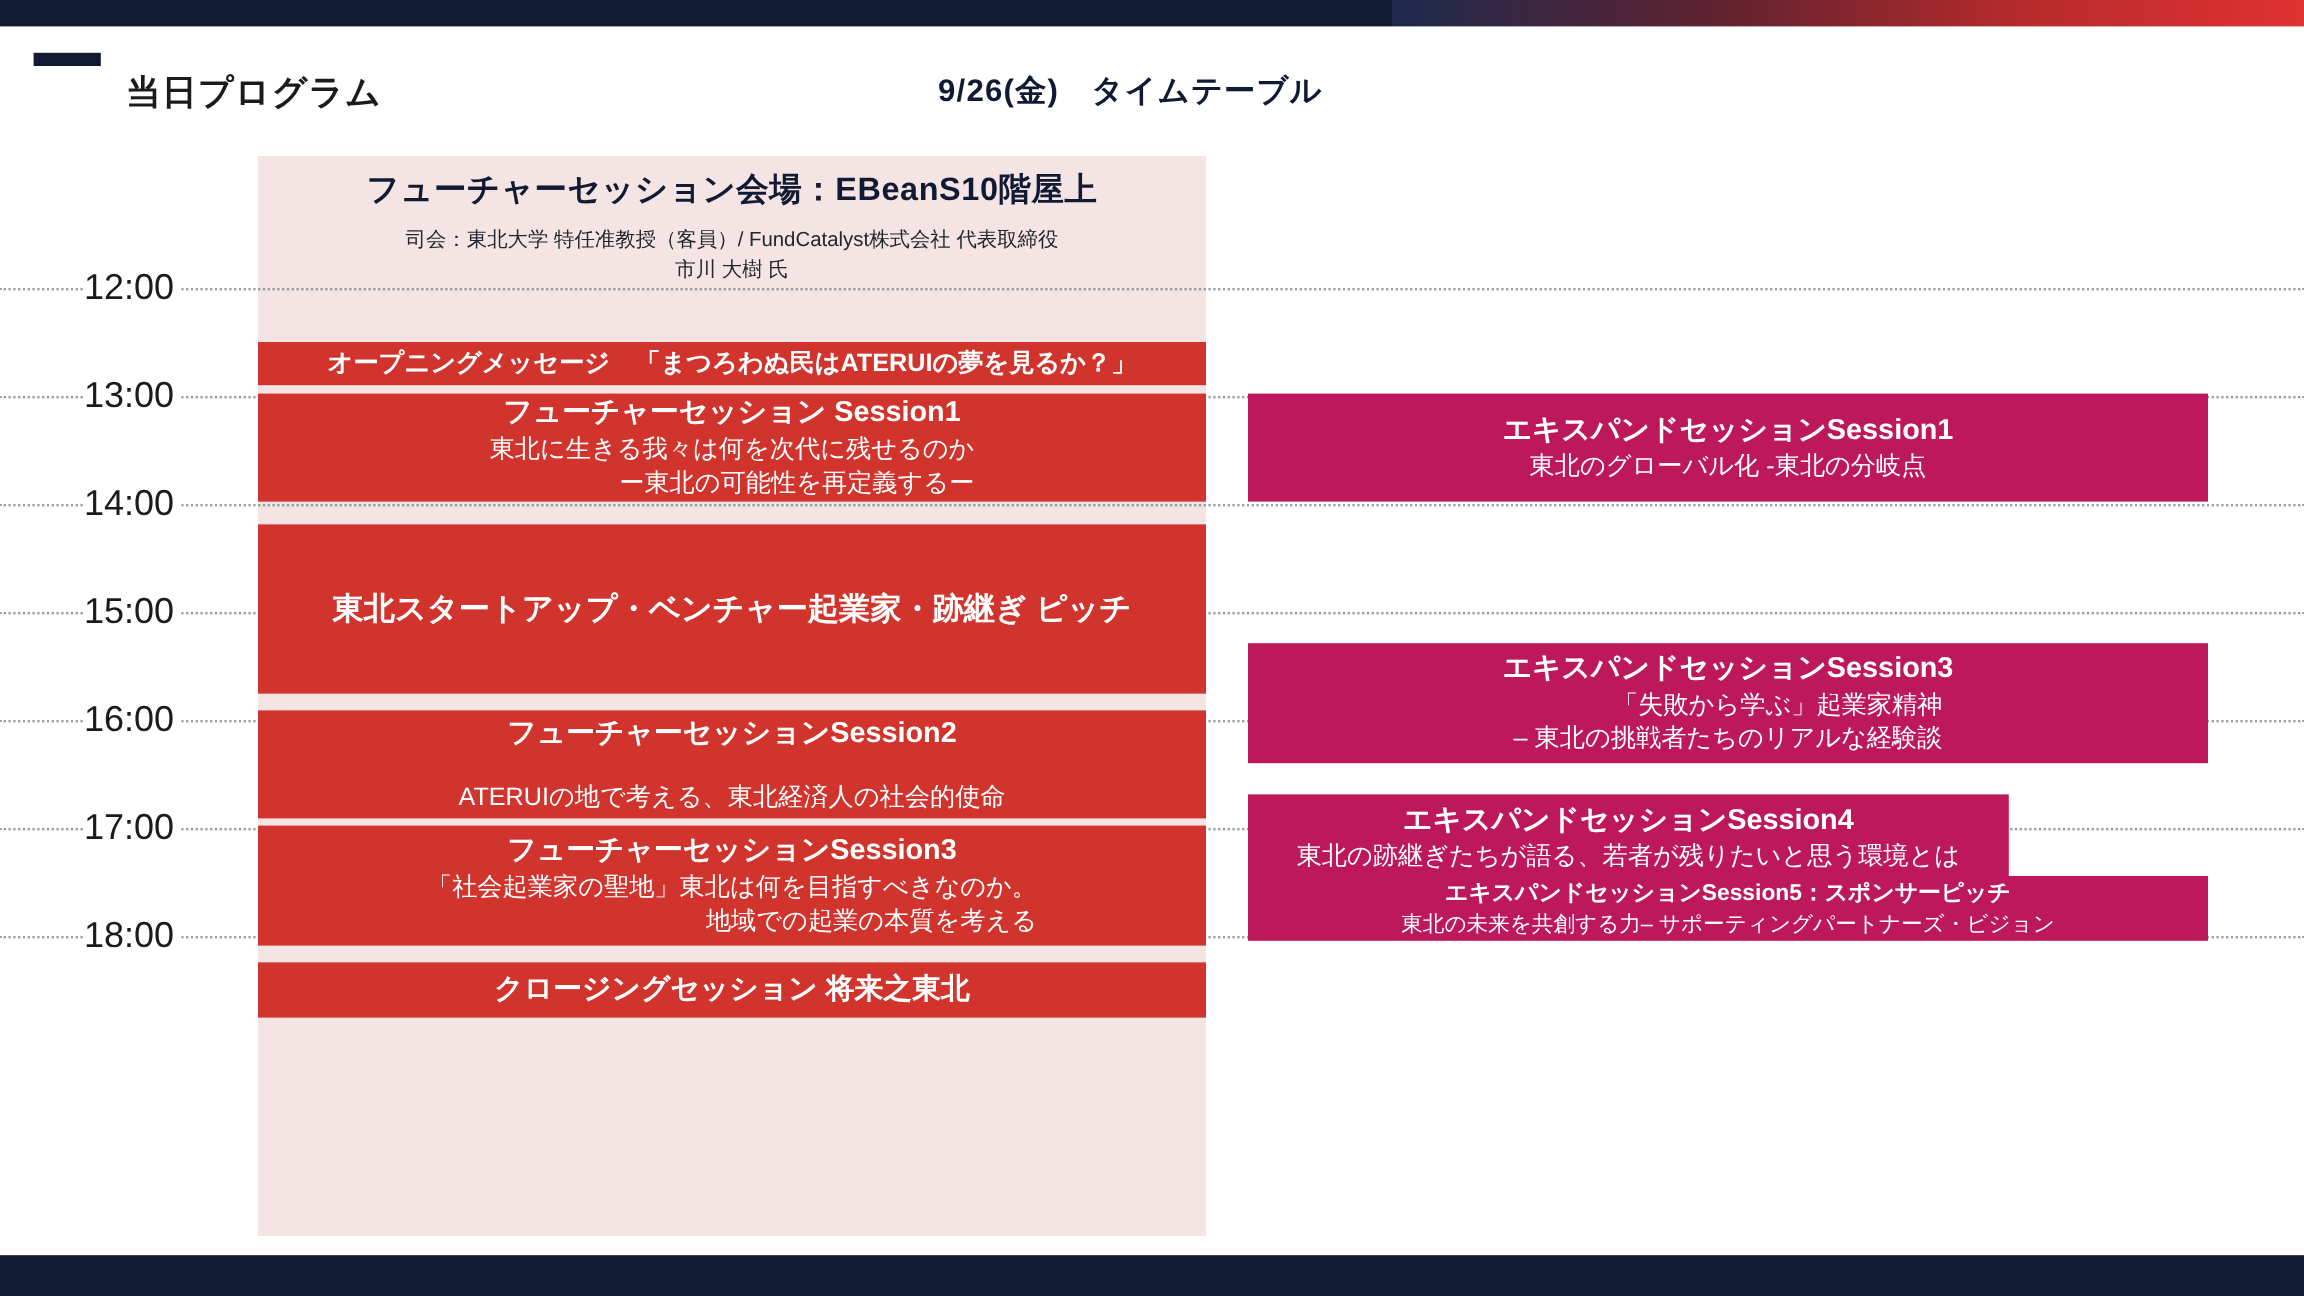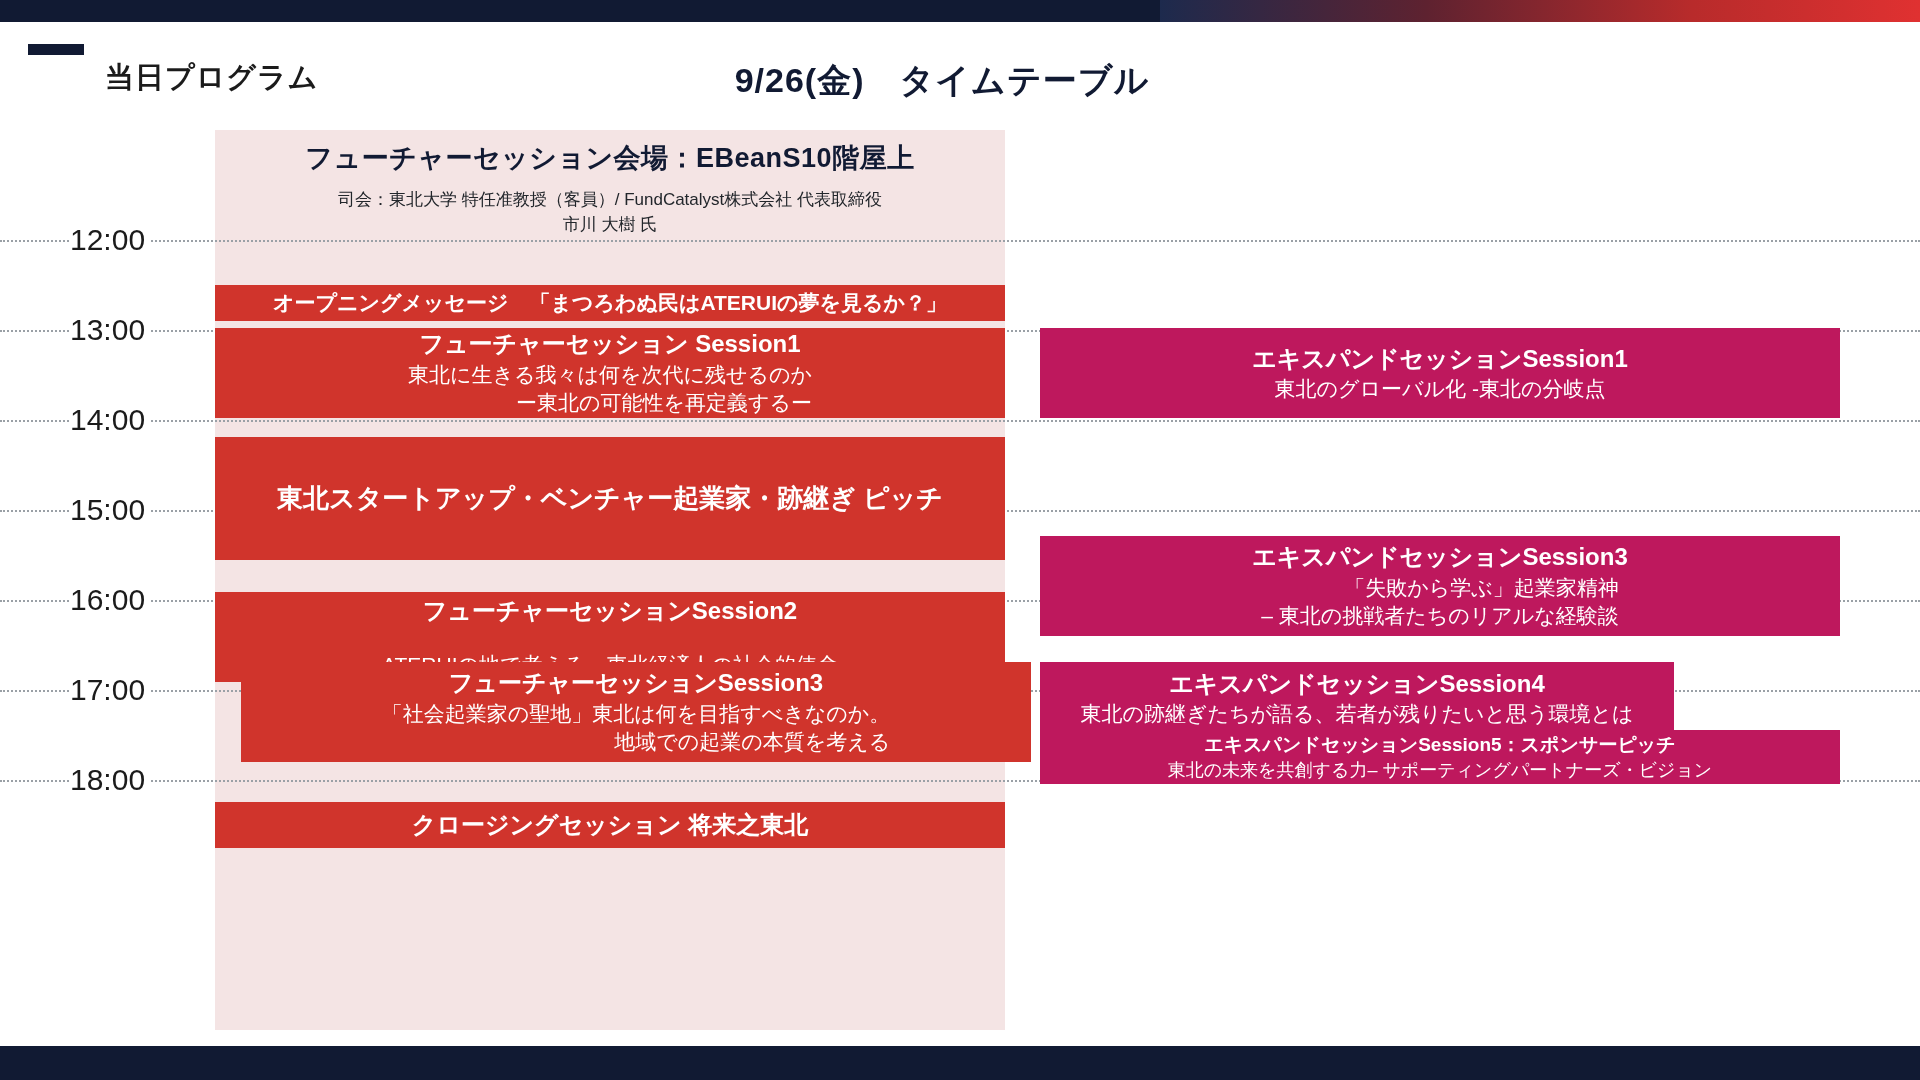--- a/index.html
+++ b/index.html
@@ -26,21 +26,21 @@
   .hdr-dash {
     position: absolute; left: 28px; top: 44px;
     width: 56px; height: 11px; background: #111a33;
   }
   .hdr-label {
     position: absolute; left: 105px; top: 58px;
     font-size: 29px; font-weight: bold; color: #1b1b1b; letter-spacing: 1px;
   }
   .hdr-title {
     position: absolute; left: 0; top: 58px; width: 1844px;
-    text-align: center; font-size: 34px; font-weight: bold; color: #111a33;
+    text-align: center; font-size: 26px; font-weight: bold; color: #111a33;
     letter-spacing: 1px;
     padding-left: 40px;
   }
 
   
   .chart { position: absolute; left: 0; top: 130px; width: 1920px; height: 900px; }
 
   .col {
     position: absolute; top: 0;
   }
@@ -136,30 +136,30 @@
   <div class="block red b-f1" style="left:215px; top:155px; width:790px; height:36px;">
     <div class="b-title" style="font-size:21px;">オープニングメッセージ　「まつろわぬ民はATERUIの夢を見るか？」</div>
   </div>
 
   <div class="block red b-f1" style="left:215px; top:198px; width:790px; height:90px;">
     <div class="b-title">フューチャーセッション Session1</div>
     <div class="b-sub" style="white-space: pre-line;">東北に生きる我々は何を次代に残せるのか
 ー東北の可能性を再定義するー</div>
   </div>
 
-  <div class="block red b-f1" style="left:215px; top:307px; width:790px; height:123px;">
+  <div class="block red b-f1" style="left:215px; top:307px; width:790px; height:141px;">
     <div class="b-title" style="font-size:26px;">東北スタートアップ・ベンチャー起業家・跡継ぎ ピッチ</div>
   </div>
 
   <div class="block red b-f1" style="left:215px; top:462px; width:790px; height:90px;gap:24px;">
     <div class="b-title">フューチャーセッションSession2</div>
     <div class="b-sub" style="white-space: pre-line;">ATERUIの地で考える、東北経済人の社会的使命</div>
   </div>
 
-  <div class="block red b-f1" style="left:215px; top:532px; width:790px; height:100px;margin-left:26px;">
+  <div class="block red b-f1" style="left:215px; top:558px; width:790px; height:100px;">
     <div class="b-title">フューチャーセッションSession3</div>
     <div class="b-sub" style="white-space: pre-line;">「社会起業家の聖地」東北は何を目指すべきなのか。
 地域での起業の本質を考える</div>
   </div>
 
   <div class="block red b-f1" style="left:215px; top:672px; width:790px; height:46px;">
     <div class="b-title">クロージングセッション 将来之東北</div>
   </div>
 
   <div class="block gray b-f1" style="left:1040px; top:198px; width:800px; height:90px;">

